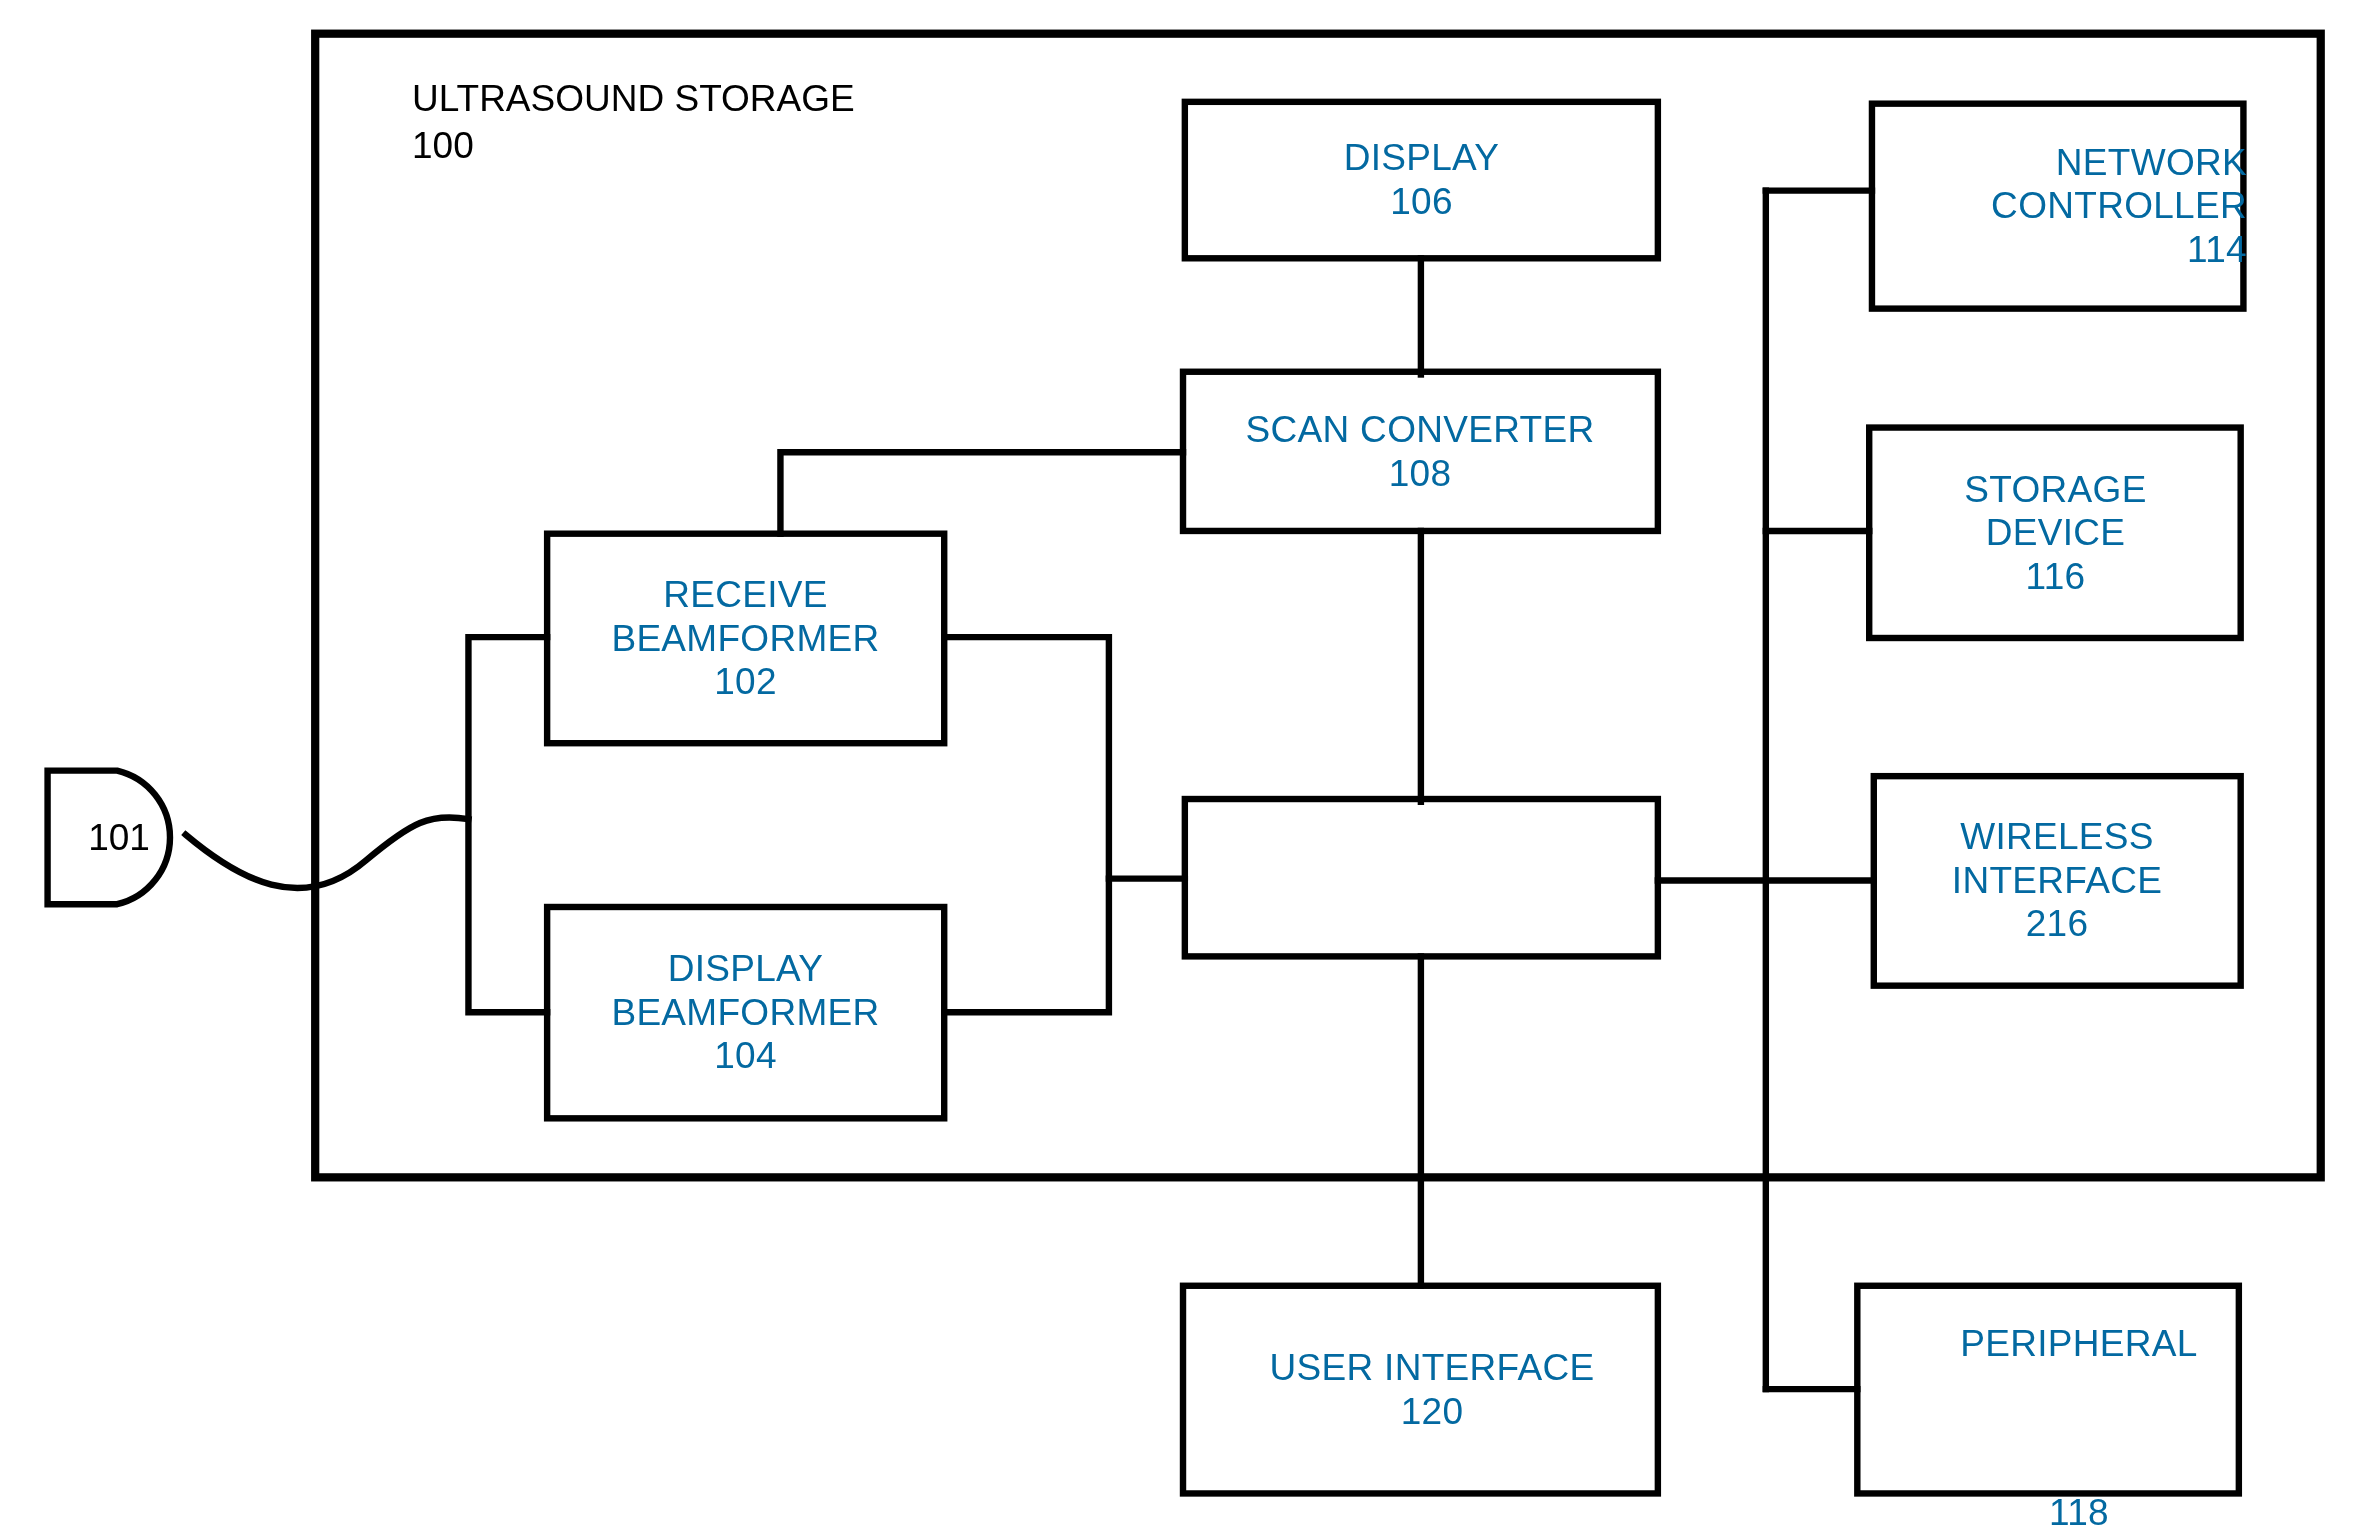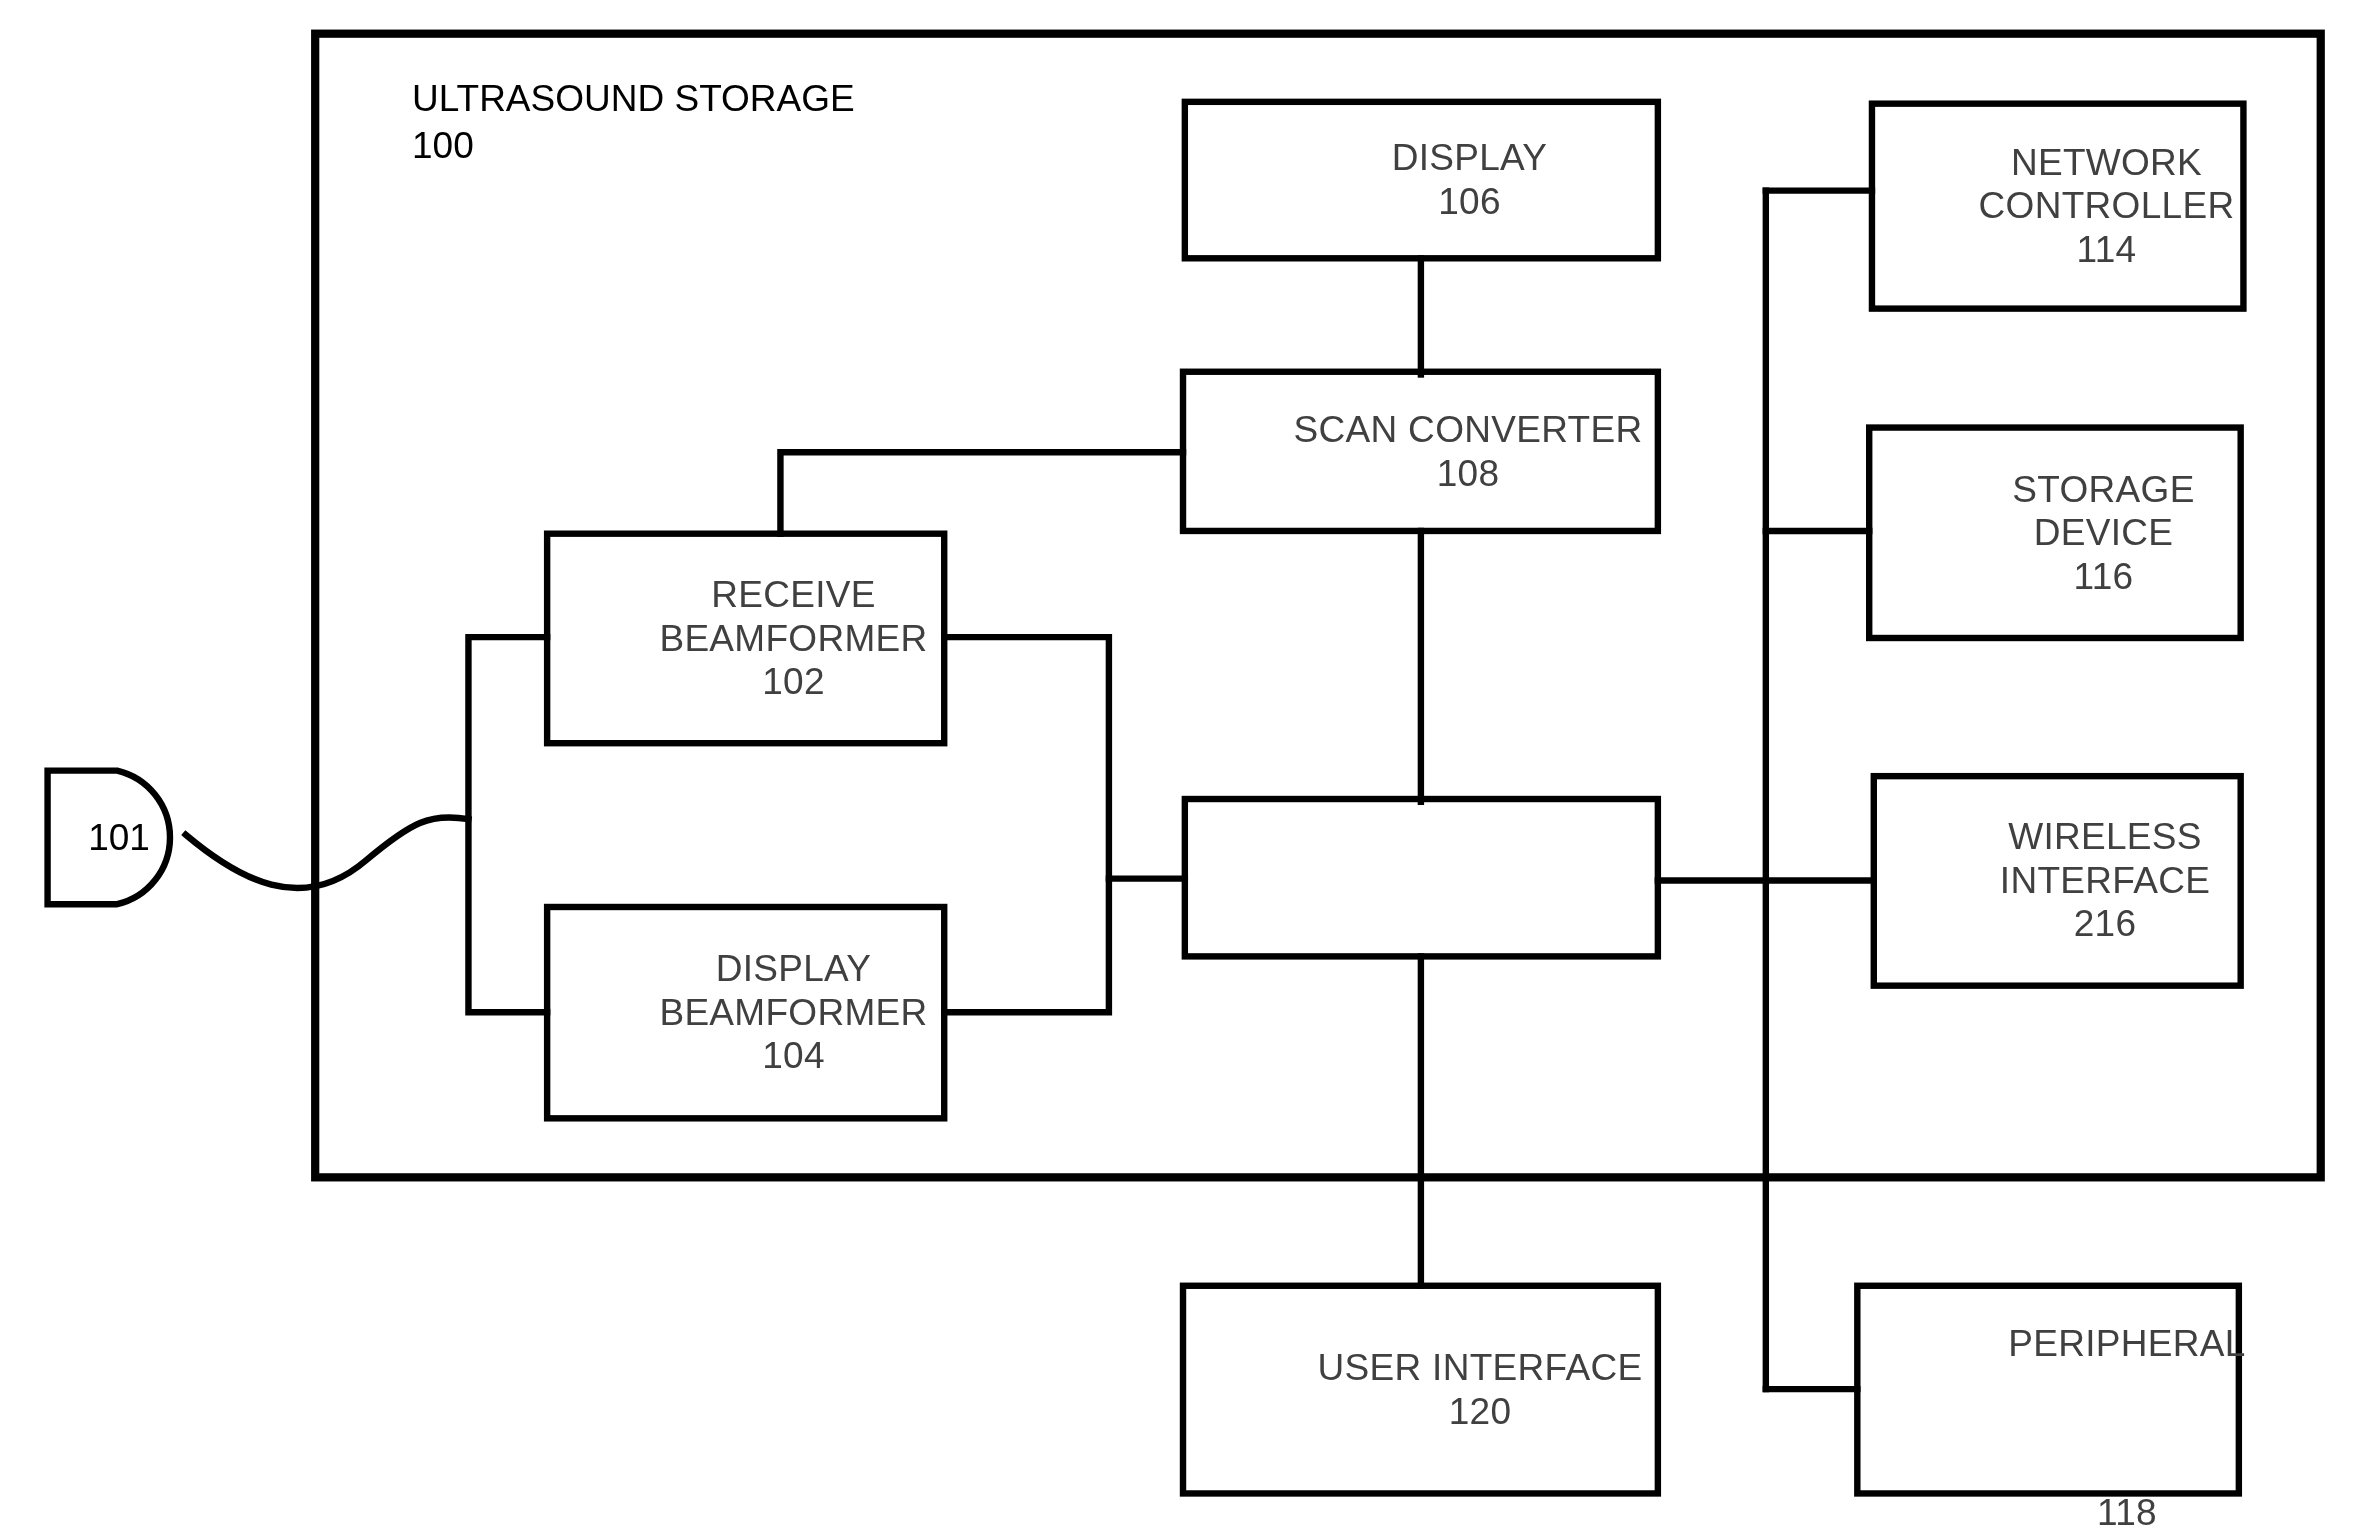--- a/index.html
+++ b/index.html
@@ -25,27 +25,26 @@
     width: 2377px;
     height: 1534px;
   }
   .node-label {
     position: absolute;
     display: flex;
     flex-direction: column;
     align-items: center;
     justify-content: center;
     text-align: center;
-    color: #404040;
+    color: #0369a1;
     font-family: "Liberation Sans", sans-serif;
     font-size: 37px;
     line-height: 1.18;
     letter-spacing: 0.3px;
     pointer-events: none;
-    margin-left: 48px;
   }
   .node-label .ln { white-space: nowrap; display: block; }
   .node-label .ref { display: block; }
   .system-title {
     position: absolute;
     color: #000000;
     font-family: "Liberation Sans", sans-serif;
     font-size: 37px;
     line-height: 1.28;
     text-align: left;
@@ -151,21 +150,21 @@
     <span class="ln">DISPLAY</span>
     <span class="ref">106</span>
   </div>
 
   <div class="node-label" style="left:1180px; top:369px; width:480px; height:165px;">
     <span class="ln">SCAN CONVERTER</span>
     <span class="ref">108</span>
   </div>
 
 
-  <div class="node-label" style="left:1870px; top:101px; width:377px; height:210px;">
+  <div class="node-label" style="left:1870px; top:101px; width:377px; height:210px;align-items:flex-end;">
     <span class="ln">NETWORK</span>
     <span class="ln">CONTROLLER</span>
     <span class="ref">114</span>
   </div>
 
   <div class="node-label" style="left:1867px; top:425px; width:377px; height:216px;">
     <span class="ln">STORAGE</span>
     <span class="ln">DEVICE</span>
     <span class="ref">116</span>
   </div>

